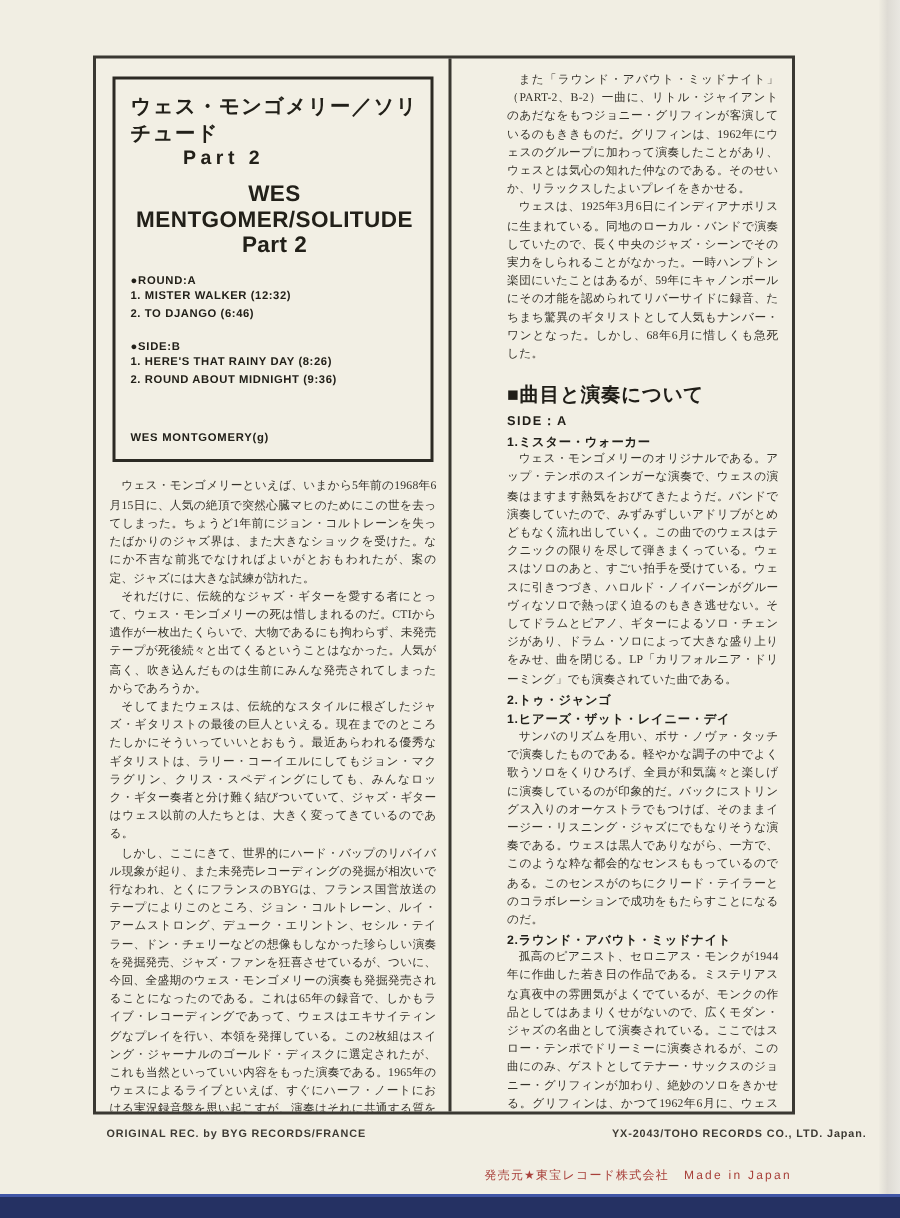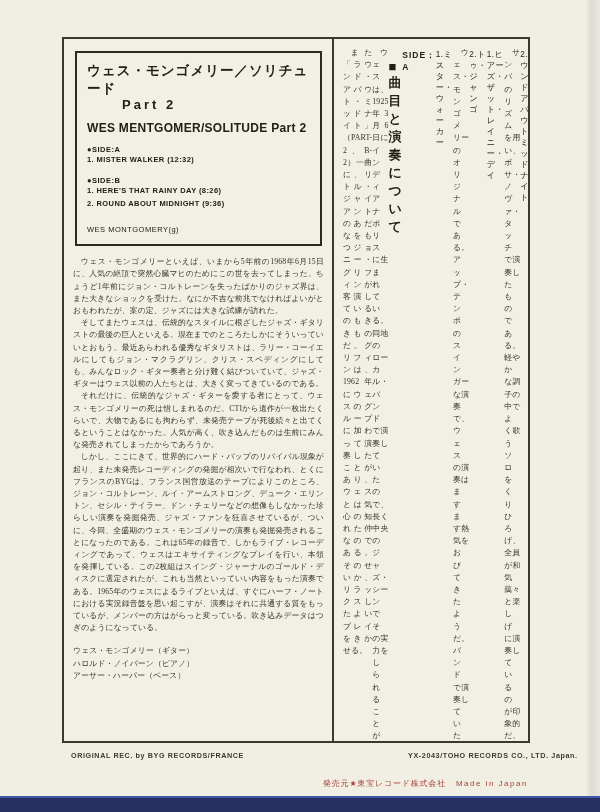--- a/index.html
+++ b/index.html
@@ -12,41 +12,41 @@
   .page{position:absolute;inset:0;background:#f1eee3;}
   
   .edge-right{position:absolute;top:0;right:0;width:14px;height:812px;
     background:linear-gradient(to right,#efece1 0%,#dedbd4 40%,#e9e7e1 100%);}
   .strip-bottom{position:absolute;left:0;bottom:0;width:600px;height:14px;
     background:#253163;border-top:2px solid #4156a6;}
   
   .frame{position:absolute;left:62px;top:37px;width:468px;height:706px;
     border:2px solid #3a3832;display:flex;box-sizing:border-box;background:#f2efe4;}
   .col{box-sizing:border-box;overflow:hidden;color:#343129;}
-  .col-left{width:270px;border-right:2px solid #3a3832;padding:10px 8px 6px 9px;}
-  .col-right{flex:1;padding:8px 9px 6px 9px;display:flex;}
+  .col-left{width:237px;border-right:2px solid #3a3832;padding:10px 8px 6px 9px;}
+  .col-right{flex:1;padding:8px 9px 6px 9px;display:flex;flex-direction:column;margin-left:28px;}
   
   .trackbox{border:2px solid #2c2a24;padding:9px 8px 10px 10px;margin:2px 2px 10px 2px;
     color:#222019;}
   .tb-title{font-size:13.5px;font-weight:bold;letter-spacing:1px;line-height:1.3;}
   .tb-title2{font-size:13px;font-weight:bold;letter-spacing:3px;line-height:1.3;padding-left:35px;}
-  .tb-en{font-size:12px;font-weight:bold;letter-spacing:0.3px;margin-top:7px;}
+  .tb-en{font-size:15px;font-weight:bold;letter-spacing:0.3px;margin-top:7px;text-align:center;}
   .tb-side{font-size:7.5px;font-weight:bold;letter-spacing:0.5px;margin-top:10px;}
   .tb-track{font-size:7.5px;font-weight:bold;letter-spacing:0.4px;line-height:1.65;}
-  .tb-artist{font-size:7.5px;font-weight:normal;letter-spacing:0.5px;margin-top:15px;}
+  .tb-artist{font-size:7.5px;font-weight:bold;letter-spacing:0.5px;margin-top:28px;}
   
   .jp{font-family:"Liberation Serif","DejaVu Serif",serif;}
   p.body{margin:0;font-size:7.8px;line-height:12.2px;letter-spacing:0.15px;
     text-align:justify;text-indent:1em;color:#36332b;}
   .personnel{margin-top:11px;}
   .personnel div{font-size:7.8px;line-height:12.2px;letter-spacing:0.15px;color:#36332b;}
   
   .sec-head{font-size:13px;font-weight:bold;letter-spacing:0.5px;margin-top:12px;color:#201e18;}
   .side-head{font-size:8.5px;font-weight:bold;letter-spacing:1px;margin-top:3px;color:#201e18;}
-  .trk-head{font-size:8.2px;font-weight:normal;letter-spacing:0.5px;margin-top:2px;color:#201e18;}
+  .trk-head{font-size:8.2px;font-weight:bold;letter-spacing:0.5px;margin-top:2px;color:#201e18;}
   
   .foot{position:absolute;top:751px;font-size:7.2px;font-weight:bold;
     letter-spacing:0.6px;color:#3d3a33;white-space:nowrap;}
   .foot-left{left:71px;}
   .foot-right{left:408px;}
   .foot-red{position:absolute;top:778px;left:323px;font-size:8px;letter-spacing:0.8px;
     color:#a8403a;white-space:nowrap;}
   .foot-red .made{margin-left:10px;letter-spacing:1.5px;}
 </style>
 </head>
@@ -55,31 +55,32 @@
 <div class="page">
 
   <div class="frame">
 
     <div class="col col-left">
 
       <div class="trackbox">
         <div class="tb-title">ウェス・モンゴメリー／ソリチュード</div>
         <div class="tb-title2">Part 2</div>
         <div class="tb-en">WES MENTGOMER/SOLITUDE Part 2</div>
-        <div class="tb-side">●SIDE:A</div>
+        <div class="tb-side">●ROUND:A</div>
         <div class="tb-track">1. MISTER WALKER (12:32)</div>
+        <div class="tb-track">2. TO DJANGO (6:46)</div>
         <div class="tb-side">●SIDE:B</div>
         <div class="tb-track">1. HERE'S THAT RAINY DAY (8:26)</div>
         <div class="tb-track">2. ROUND ABOUT MIDNIGHT (9:36)</div>
         <div class="tb-artist">WES MONTGOMERY(g)</div>
       </div>
 
       <p class="body jp">ウェス・モンゴメリーといえば、いまから5年前の1968年6月15日に、人気の絶頂で突然心臓マヒのためにこの世を去ってしまった。ちょうど1年前にジョン・コルトレーンを失ったばかりのジャズ界は、また大きなショックを受けた。なにか不吉な前兆でなければよいがとおもわれたが、案の定、ジャズには大きな試練が訪れた。</p>
+      <p class="body jp">それだけに、伝統的なジャズ・ギターを愛する者にとって、ウェス・モンゴメリーの死は惜しまれるのだ。CTIから遺作が一枚出たくらいで、大物であるにも拘わらず、未発売テープが死後続々と出てくるということはなかった。人気が高く、吹き込んだものは生前にみんな発売されてしまったからであろうか。</p>
       <p class="body jp">そしてまたウェスは、伝統的なスタイルに根ざしたジャズ・ギタリストの最後の巨人といえる。現在までのところたしかにそういっていいとおもう。最近あらわれる優秀なギタリストは、ラリー・コーイエルにしてもジョン・マクラグリン、クリス・スペディングにしても、みんなロック・ギター奏者と分け難く結びついていて、ジャズ・ギターはウェス以前の人たちとは、大きく変ってきているのである。</p>
-      <p class="body jp">それだけに、伝統的なジャズ・ギターを愛する者にとって、ウェス・モンゴメリーの死は惜しまれるのだ。CTIから遺作が一枚出たくらいで、大物であるにも拘わらず、未発売テープが死後続々と出てくるということはなかった。人気が高く、吹き込んだものは生前にみんな発売されてしまったからであろうか。</p>
       <p class="body jp">しかし、ここにきて、世界的にハード・バップのリバイバル現象が起り、また未発売レコーディングの発掘が相次いで行なわれ、とくにフランスのBYGは、フランス国営放送のテープによりこのところ、ジョン・コルトレーン、ルイ・アームストロング、デューク・エリントン、セシル・テイラー、ドン・チェリーなどの想像もしなかった珍らしい演奏を発掘発売、ジャズ・ファンを狂喜させているが、ついに、今回、全盛期のウェス・モンゴメリーの演奏も発掘発売されることになったのである。これは65年の録音で、しかもライブ・レコーディングであって、ウェスはエキサイティングなプレイを行い、本領を発揮している。この2枚組はスイング・ジャーナルのゴールド・ディスクに選定されたが、これも当然といっていい内容をもった演奏である。1965年のウェスによるライブといえば、すぐにハーフ・ノートにおける実況録音盤を思い起こすが、演奏はそれに共通する質をもっているが、メンバーの方はがらっと変っている。吹き込みデータはつぎのようになっている。</p>
 
       <div class="personnel jp">
         <div>ウェス・モンゴメリー（ギター）</div>
         <div>ハロルド・ノイバーン（ピアノ）</div>
         <div>アーサー・ハーパー（ベース）</div>
 
       </div>
 
     </div>

